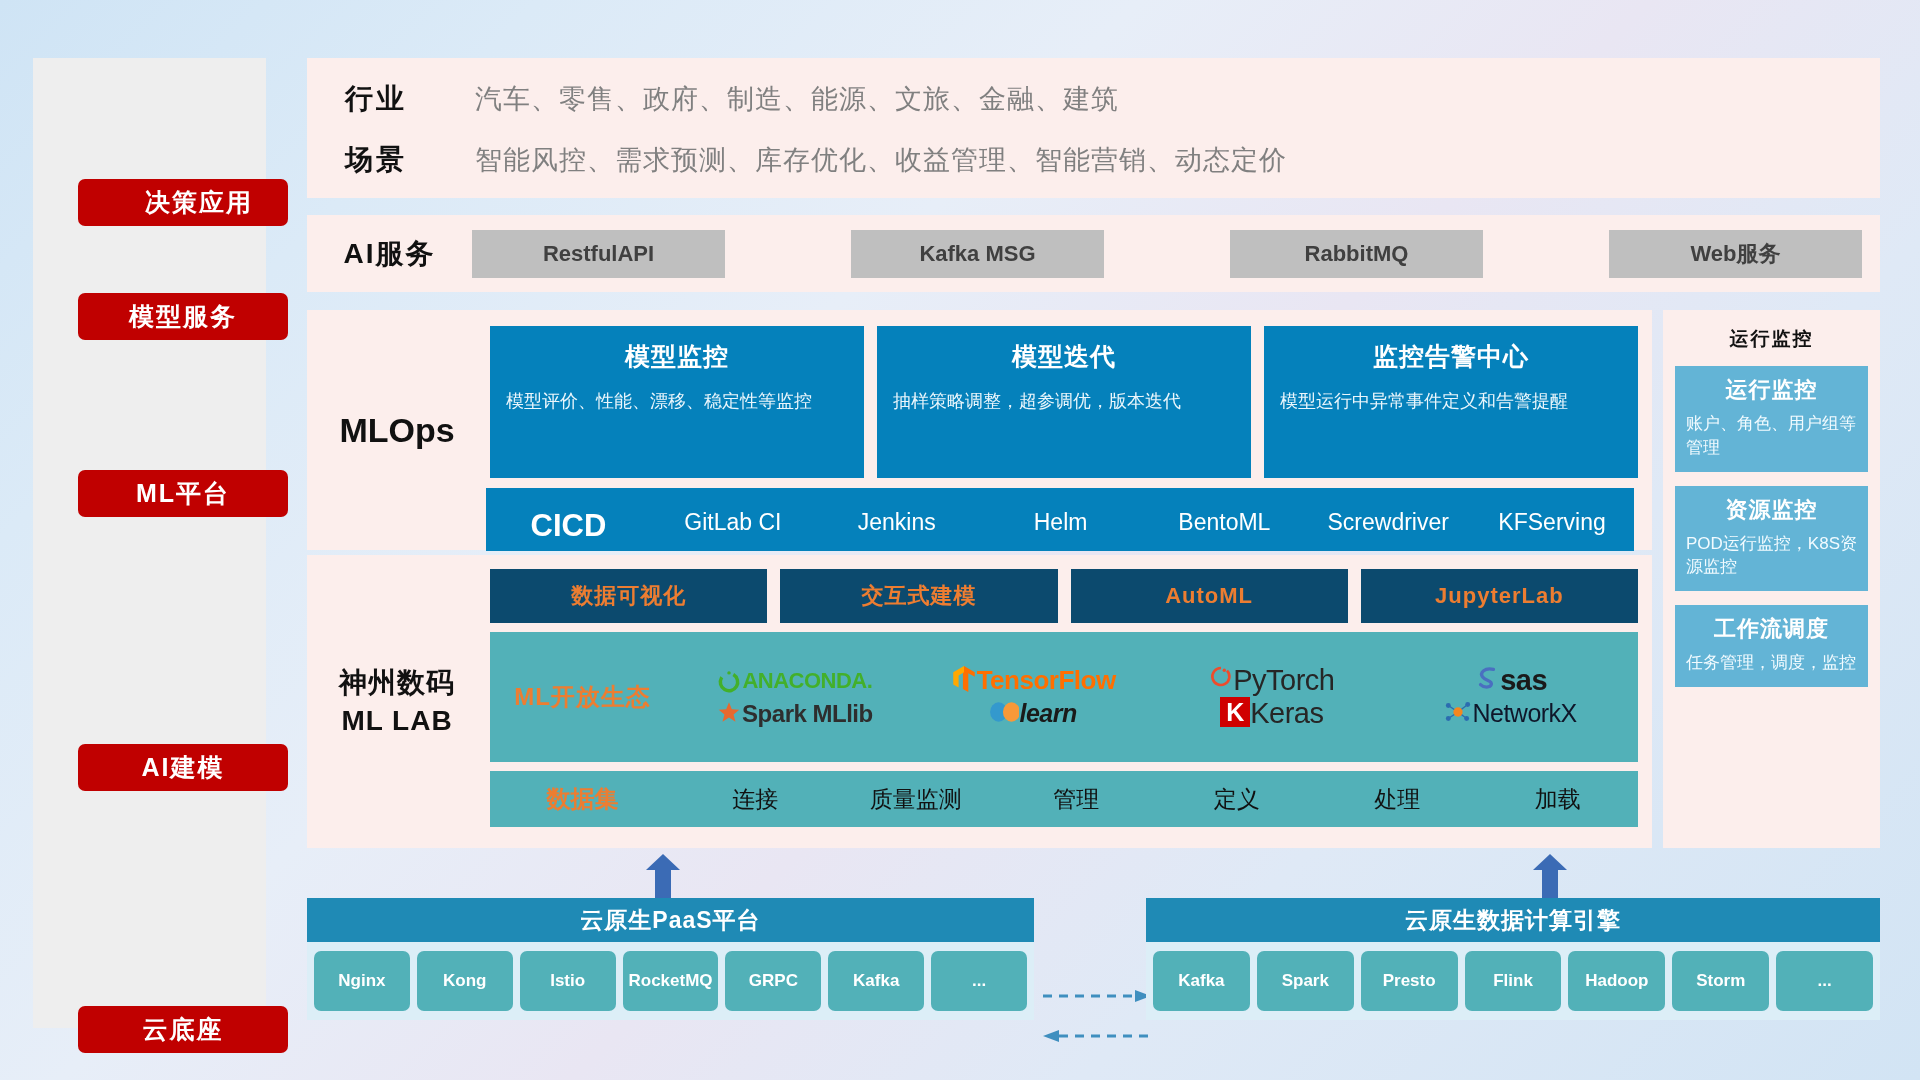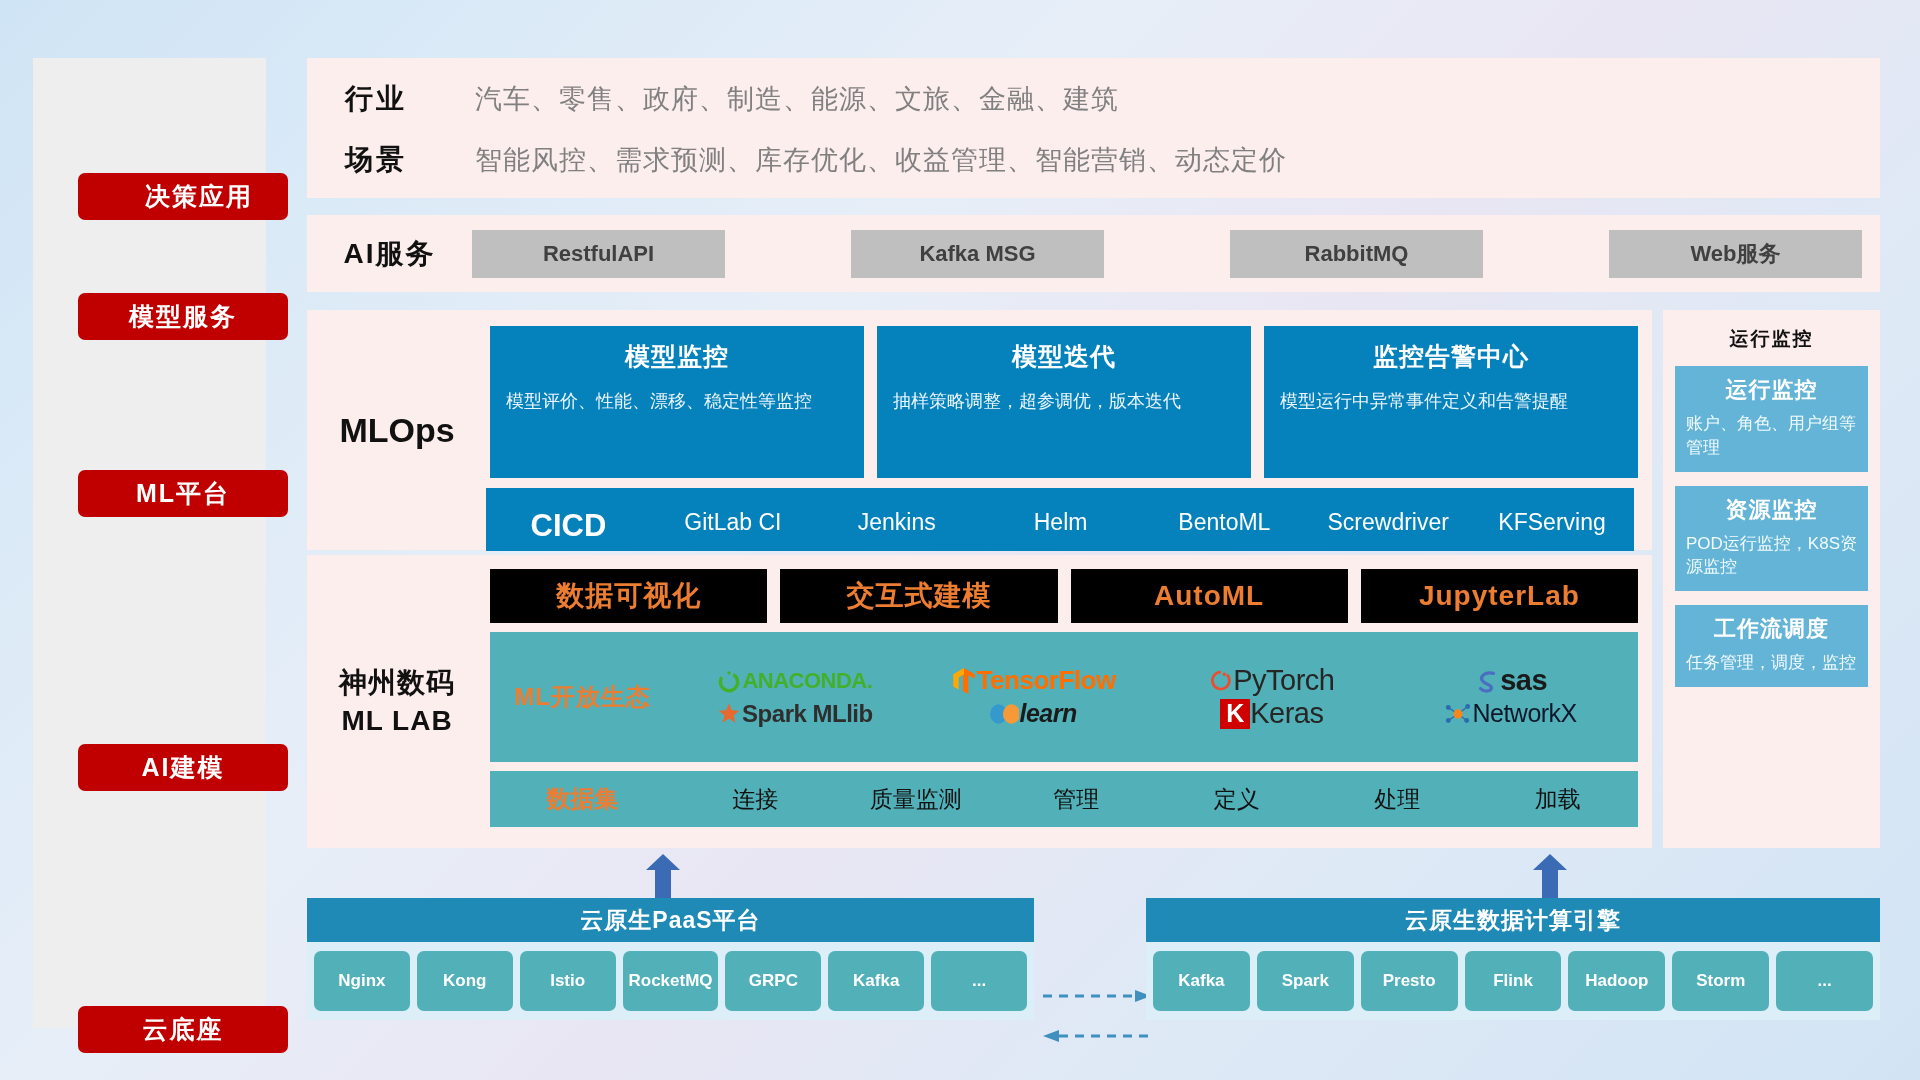--- a/index.html
+++ b/index.html
@@ -13,21 +13,21 @@
   #left-rail{
     position:absolute; left:33px; top:58px; width:233px; height:970px;
     background:#eeeeee;
   }
   .rail-chip{
     position:absolute; left:45px; width:210px; height:47px;
     background:#c00000; border-radius:7px;
     color:#fff; font-size:25px; font-weight:bold; letter-spacing:2px;
     display:flex; align-items:center; justify-content:center;
   }
-  #chip-0{ top:115px;padding-left:32px; } #chip-1{ top:235px; } #chip-2{ top:412px; }
+  #chip-0{ top:121px;padding-left:32px; } #chip-1{ top:235px; } #chip-2{ top:412px; }
   #chip-3{ top:686px; } #chip-4{ top:948px; }
 
   
   .band{ position:absolute; background:#fceeec; }
 
   
   #band-apps{ left:307px; top:58px; width:1573px; height:140px; }
   .app-row{ position:absolute; display:flex; align-items:center; }
   .app-key{ width:130px; font-size:28px; font-weight:bold; color:#111; letter-spacing:3px;}
   .app-val{ font-size:27px; color:#808080; letter-spacing:1px; white-space:nowrap;}
@@ -57,28 +57,28 @@
     background:#0581bb; color:#fff; display:flex; align-items:center; overflow:hidden;}
   #cicd-title{ width:165px; flex:none; font-size:31px; font-weight:bold; text-align:center; padding-top:12px;}
   .cicd-item{ flex:1; font-size:23px; text-align:center; padding-top:5px; line-height:1.25;}
 
   
   #band-lab{ left:307px; top:555px; width:1345px; height:293px; }
   #lab-label{ position:absolute; left:0; top:0; width:180px; height:293px;
     display:flex; flex-direction:column; align-items:center; justify-content:center;
     font-size:28px; font-weight:bold; color:#111; line-height:1.35; letter-spacing:1px;}
   #lab-tabs{ position:absolute; left:183px; top:14px; width:1148px; height:54px; display:flex; gap:13px;}
-  .lab-tab{ flex:1; background:#000000; color:#ed7d31; font-size:28px; font-weight:bold;
+  .lab-tab{ flex:1; background:#0c4a6e; color:#ed7d31; font-size:22px; font-weight:bold;
     display:flex; align-items:center; justify-content:center; letter-spacing:1px;}
   #eco-box{ position:absolute; left:183px; top:77px; width:1148px; height:130px; background:#52b1b8;
     display:flex; align-items:center;}
   #eco-label{ width:185px; flex:none; text-align:center; color:#ed7d31; font-size:24px; font-weight:bold; letter-spacing:1px;}
   #eco-logos{ flex:1; display:grid; grid-template-columns:repeat(4,1fr); grid-template-rows:1fr 1fr;
      align-items:center; justify-items:center; padding-right:8px;}
-  .logo{ display:flex; align-items:center; gap:0; }
+  .logo{ display:flex; gap:0; }
   .logo-txt{ font-size:26px; font-weight:bold; letter-spacing:-0.5px; }
   #ds-bar{ position:absolute; left:183px; top:216px; width:1148px; height:56px; background:#52b1b8;
     display:flex; align-items:center;}
   #ds-title{ width:185px; flex:none; text-align:center; color:#ed7d31; font-size:24px; font-weight:bold;}
   .ds-item{ flex:1; text-align:center; color:#111; font-size:23px;}
 
   
   #band-monitor{ left:1663px; top:310px; width:217px; height:538px; }
   #monitor-title{ text-align:center; font-size:19px; font-weight:bold; color:#111; padding-top:16px; letter-spacing:2px;}
   .mon-card{ margin:14px 12px 0 12px; background:#63b4d6; color:#fff; padding:9px 11px 12px 11px;}

